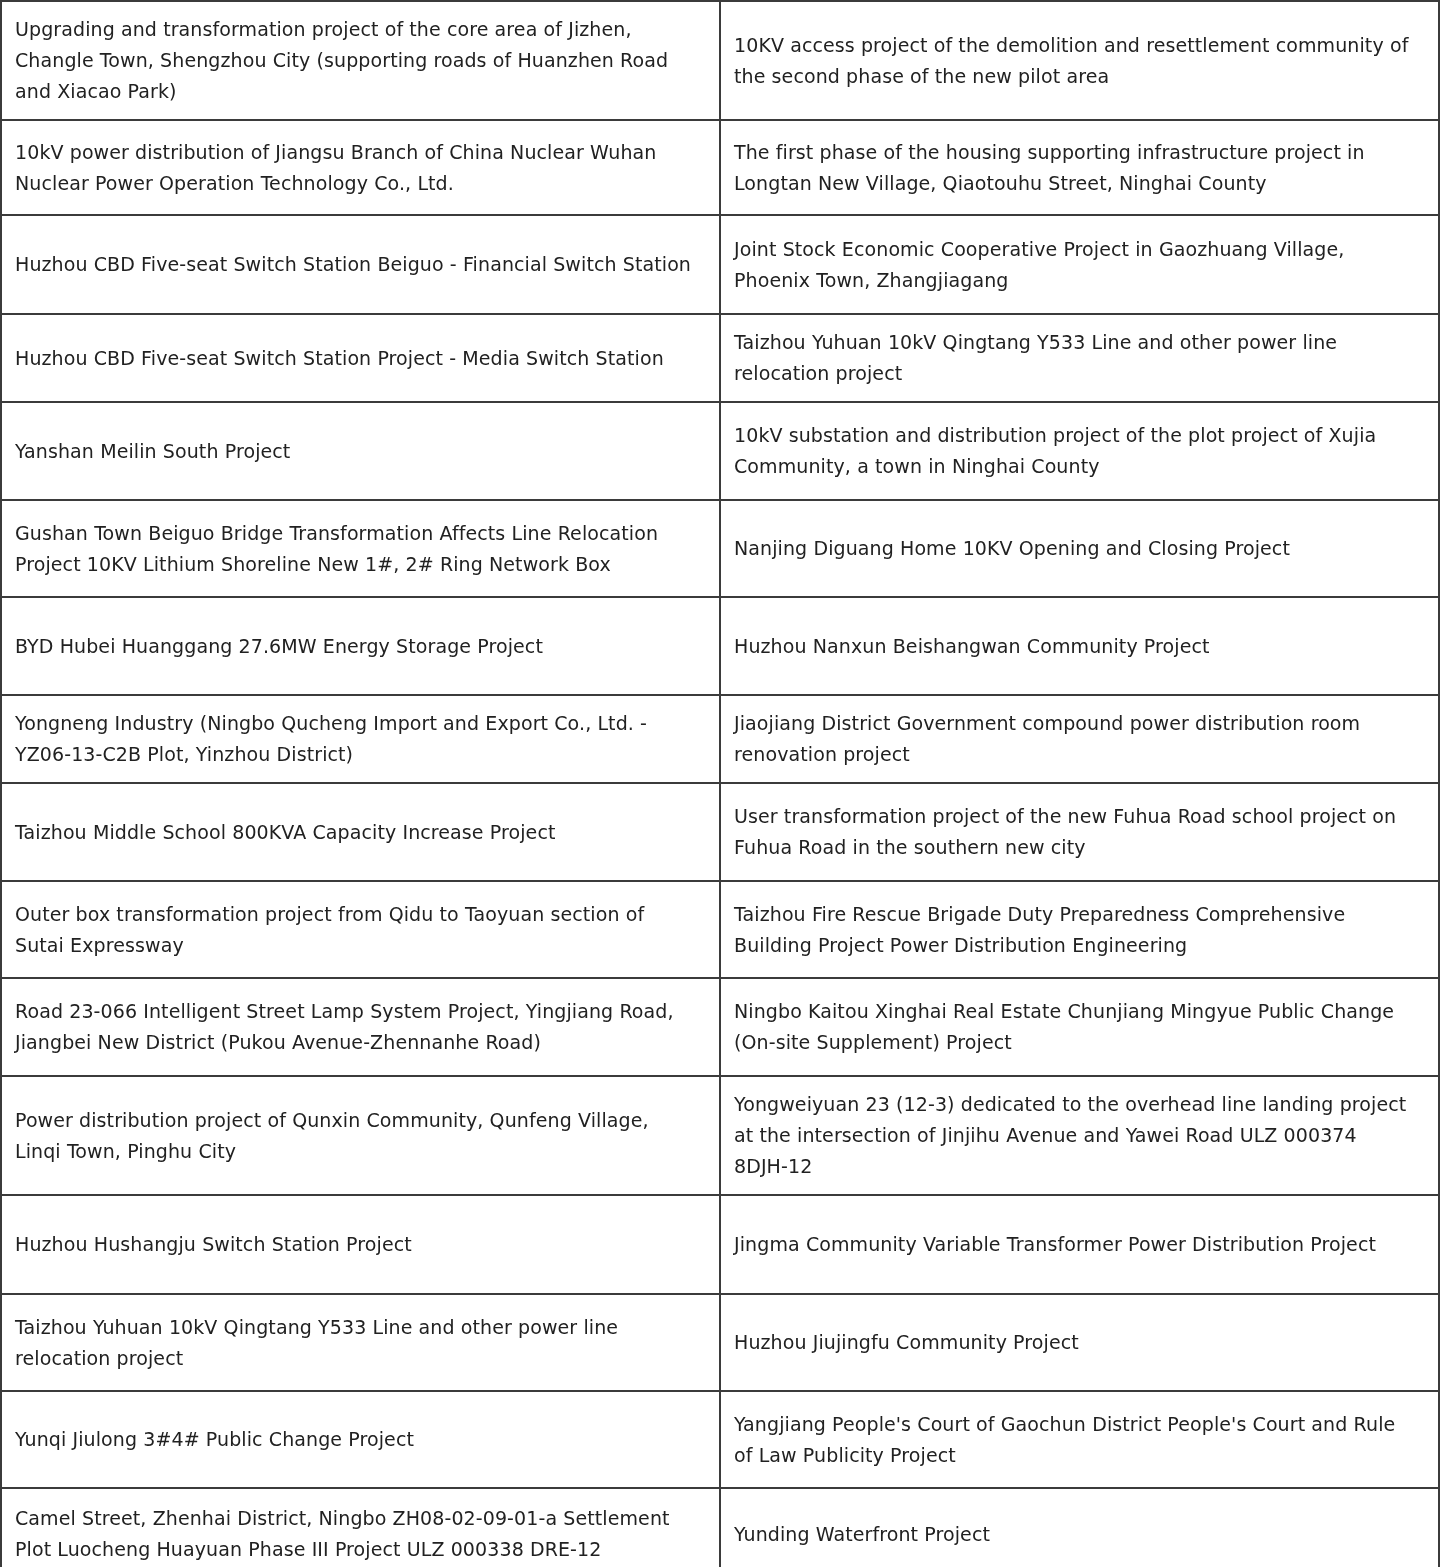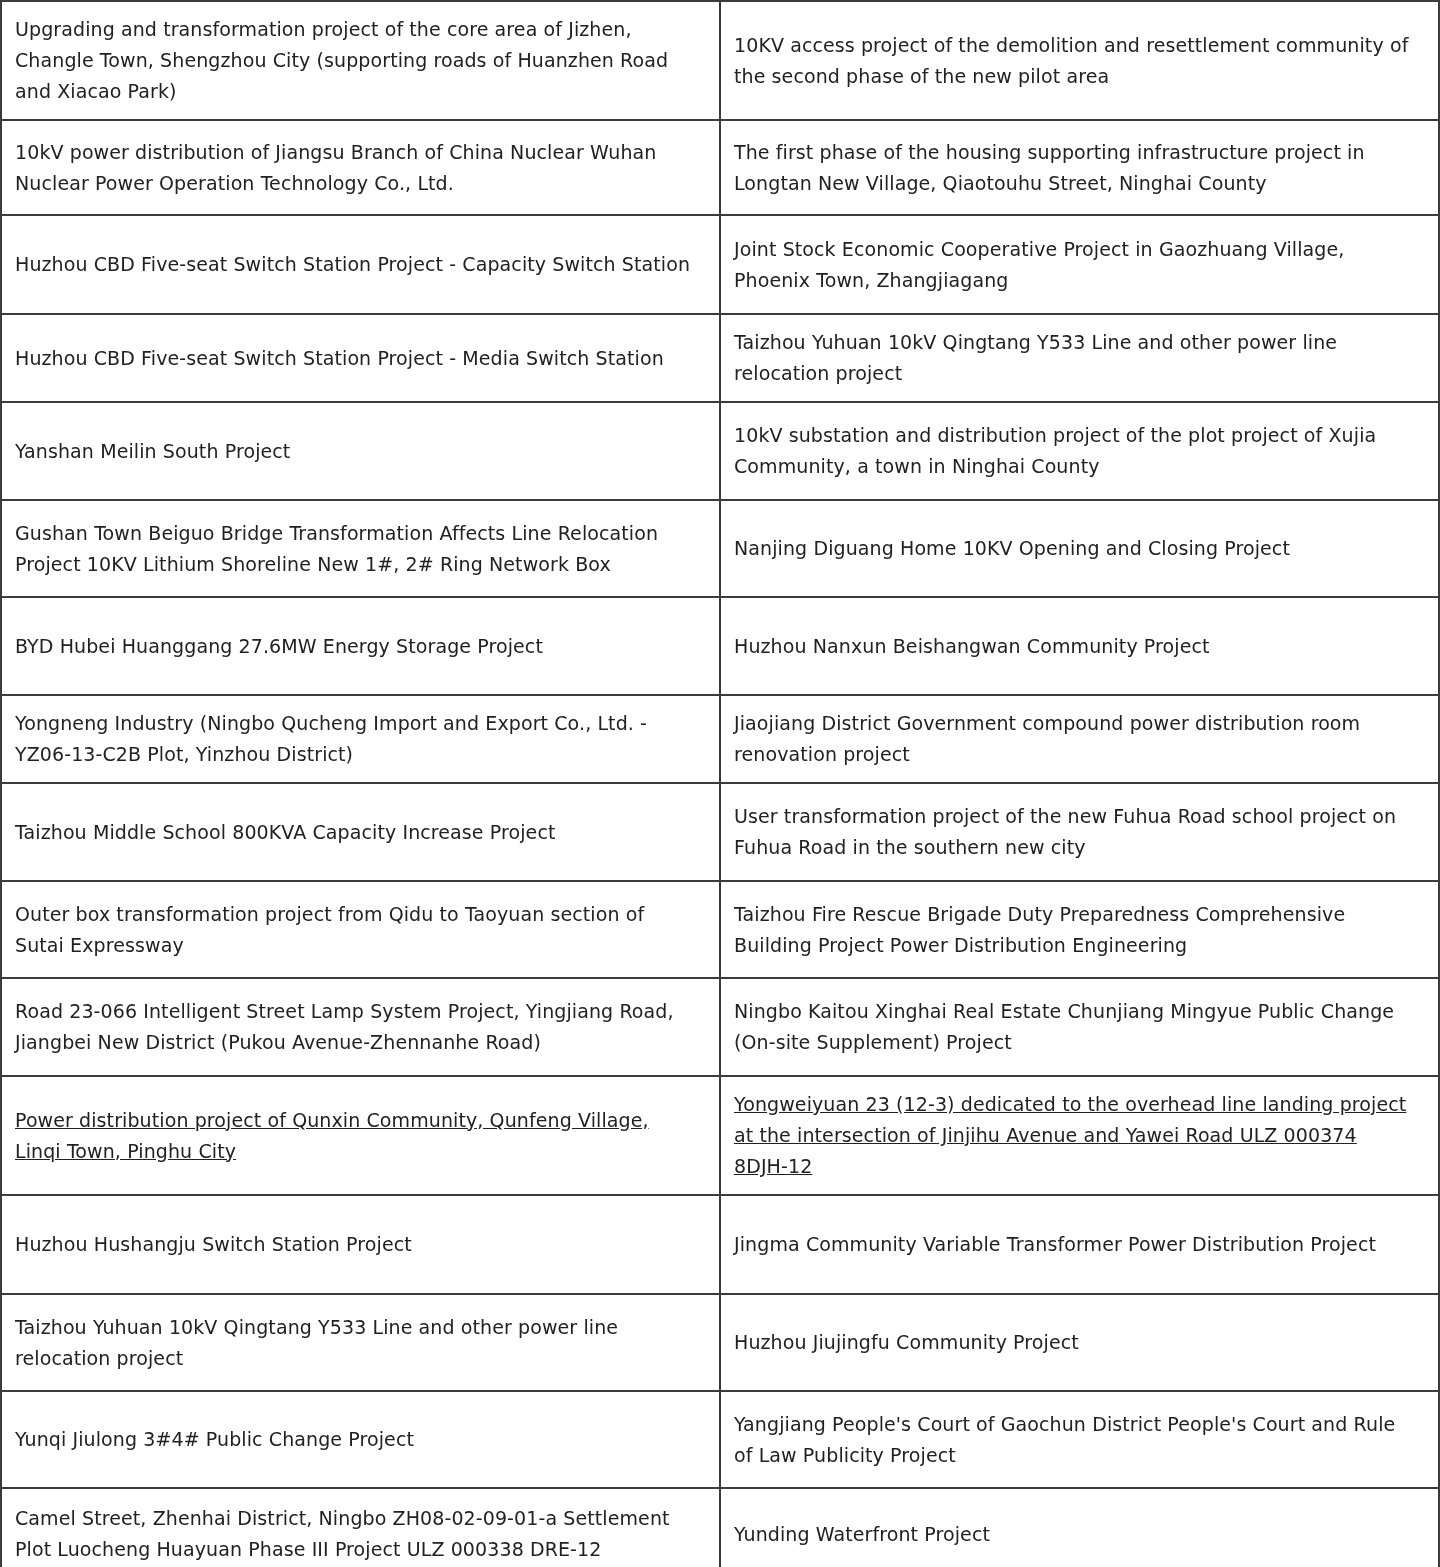--- a/index.html
+++ b/index.html
@@ -35,21 +35,21 @@
   <tbody>
     <tr style="height:97px;">
       <td>Upgrading and transformation project of the core area of Jizhen, Changle Town, Shengzhou City (supporting roads of Huanzhen Road and Xiacao Park)</td>
       <td>10KV access project of the demolition and resettlement community of the second phase of the new pilot area</td>
     </tr>
     <tr style="height:95px;">
       <td>10kV power distribution of Jiangsu Branch of China Nuclear Wuhan Nuclear Power Operation Technology Co., Ltd.</td>
       <td>The first phase of the housing supporting infrastructure project in Longtan New Village, Qiaotouhu Street, Ninghai County</td>
     </tr>
     <tr style="height:99px;">
-      <td>Huzhou CBD Five-seat Switch Station Project - Capacity Switch Station</td>
+      <td>Huzhou CBD Five-seat Switch Station Beiguo - Financial Switch Station</td>
       <td>Joint Stock Economic Cooperative Project in Gaozhuang Village, Phoenix Town, Zhangjiagang</td>
     </tr>
     <tr style="height:76px;">
       <td>Huzhou CBD Five-seat Switch Station Project - Media Switch Station</td>
       <td>Taizhou Yuhuan 10kV Qingtang Y533 Line and other power line relocation project</td>
     </tr>
     <tr style="height:98px;">
       <td>Yanshan Meilin South Project</td>
       <td>10kV substation and distribution project of the plot project of Xujia Community, a town in Ninghai County</td>
     </tr>
@@ -70,21 +70,21 @@
       <td>User transformation project of the new Fuhua Road school project on Fuhua Road in the southern new city</td>
     </tr>
     <tr style="height:97px;margin-top:40px;">
       <td>Outer box transformation project from Qidu to Taoyuan section of Sutai Expressway</td>
       <td>Taizhou Fire Rescue Brigade Duty Preparedness Comprehensive Building Project Power Distribution Engineering</td>
     </tr>
     <tr style="height:98px;">
       <td>Road 23-066 Intelligent Street Lamp System Project, Yingjiang Road, Jiangbei New District (Pukou Avenue-Zhennanhe Road)</td>
       <td>Ningbo Kaitou Xinghai Real Estate Chunjiang Mingyue Public Change (On-site Supplement) Project</td>
     </tr>
-    <tr style="height:108px;text-decoration:underline;">
+    <tr style="height:108px;">
       <td>Power distribution project of Qunxin Community, Qunfeng Village, Linqi Town, Pinghu City</td>
       <td>Yongweiyuan 23 (12-3) dedicated to the overhead line landing project at the intersection of Jinjihu Avenue and Yawei Road ULZ 000374 8DJH-12</td>
     </tr>
     <tr style="height:99px;">
       <td>Huzhou Hushangju Switch Station Project</td>
       <td>Jingma Community Variable Transformer Power Distribution Project</td>
     </tr>
     <tr style="height:97px;">
       <td>Taizhou Yuhuan 10kV Qingtang Y533 Line and other power line relocation project</td>
       <td>Huzhou Jiujingfu Community Project</td>

